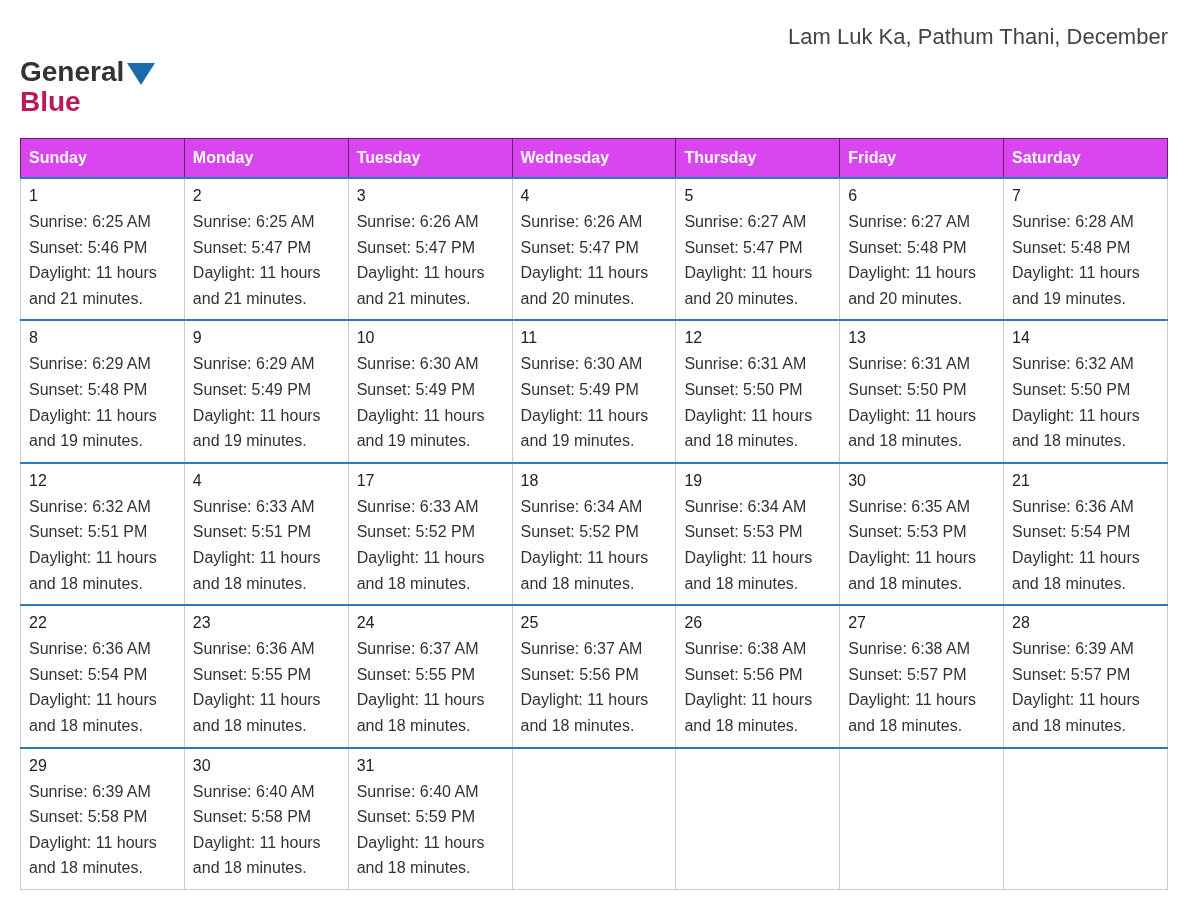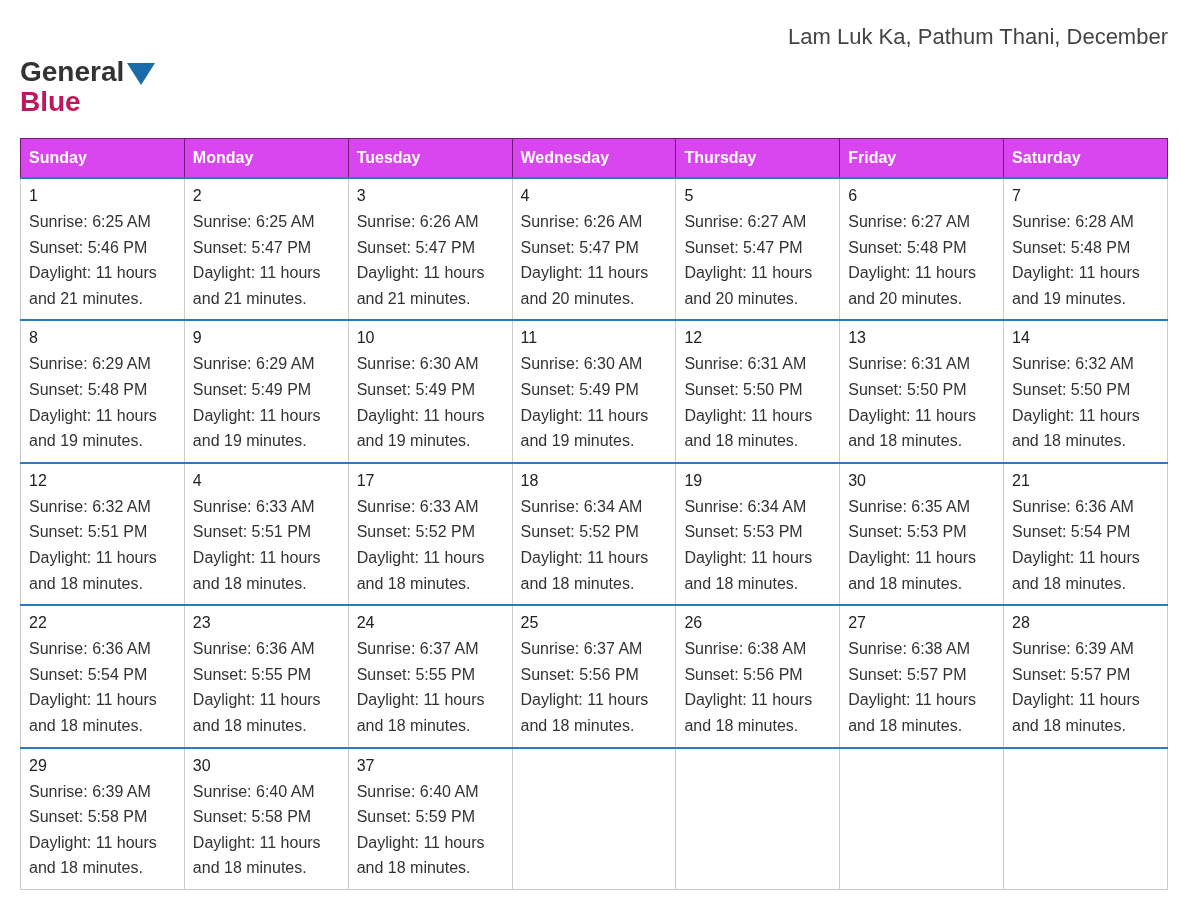--- a/index.html
+++ b/index.html
@@ -371,21 +371,21 @@
         </td>
         <td>
           <span class="day-num">30</span>
           <div class="day-info">
             Sunrise: 6:40 AM<br>
             Sunset: 5:58 PM<br>
             Daylight: 11 hours and 18 minutes.
           </div>
         </td>
         <td>
-          <span class="day-num">37</span>
+          <span class="day-num">31</span>
           <div class="day-info">
             Sunrise: 6:40 AM<br>
             Sunset: 5:59 PM<br>
             Daylight: 11 hours and 18 minutes.
           </div>
         </td>
         <td class="empty-cell"></td>
         <td class="empty-cell"></td>
         <td class="empty-cell"></td>
         <td class="empty-cell"></td>

